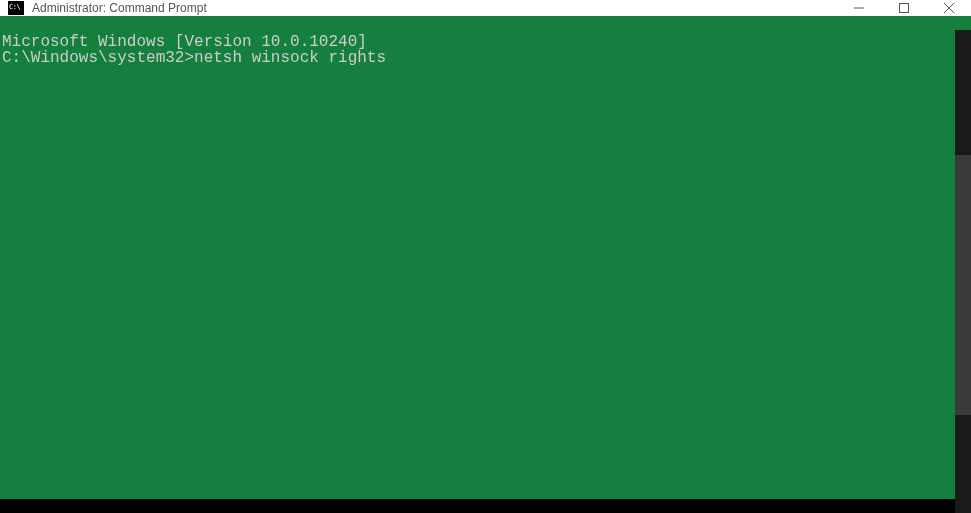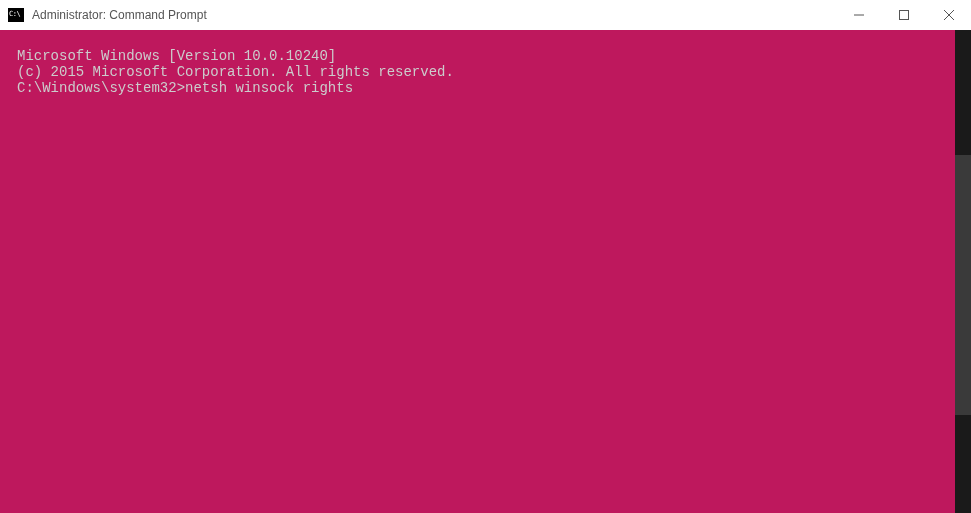--- a/index.html
+++ b/index.html
@@ -5,21 +5,21 @@
     * { margin: 0; padding: 0; box-sizing: border-box; }
     body {
       width: 971px;
       height: 513px;
       background: #000;
       font-family: "Segoe UI", Tahoma, sans-serif;
       overflow: hidden;
       position: relative;
     }
     .titlebar {
-      height: 30px;
+      height: 16px;
       background: #fff;
       display: flex;
       align-items: center;
       padding-left: 8px;
       position: relative;
       justify-content: space-between;
     }
     .titlebar-icon {
       width: 16px;
       height: 14px;
@@ -52,26 +52,26 @@
     .win-btn {
       width: 45px;
       height: 100%;
       display: flex;
       align-items: center;
       justify-content: center;
       cursor: default;
     }
     .win-btn svg { stroke: #555; fill: none; }
     .terminal {
-      background: #be185d;
+      background: #15803d;
       color: #ccc;
       font-family: Consolas, "Courier New", monospace;
-      font-size: 14px;
+      font-size: 16px;
       line-height: 16px;
-      padding: 2px 0 0 17px;
+      padding: 2px 0 0 2px;
       white-space: pre;
       height: calc(100% - 30px);
       position: relative;
     }
     .scrollbar-track {
       position: absolute;
       right: 0;
       top: 30px;
       bottom: 0;
       width: 16px;
@@ -106,18 +106,18 @@
     <div class="win-btn">
       <svg width="10" height="10" viewBox="0 0 10 10">
           <line x1="0" y1="0" x2="10" y2="10" stroke-width="1"></line>
           <line x1="10" y1="0" x2="0" y2="10" stroke-width="1"></line>
         </svg>
     </div>
   </div>
 </div>
 
 <div class="terminal">
-<span class="line">Microsoft Windows [Version 10.0.10240]</span><span class="line">(c) 2015 Microsoft Corporation. All rights reserved.</span><span class="line"></span><span class="line"><span>C:\Windows\system32&gt;</span><span>netsh winsock rights</span></span>
+<span class="line">Microsoft Windows [Version 10.0.10240]</span><span class="line"></span><span class="line"><span>C:\Windows\system32&gt;</span><span>netsh winsock rights</span></span>
 </div>
 
 <div class="scrollbar-track">
   <div class="scrollbar-thumb"></div>
 </div>
 
 </body></html>

